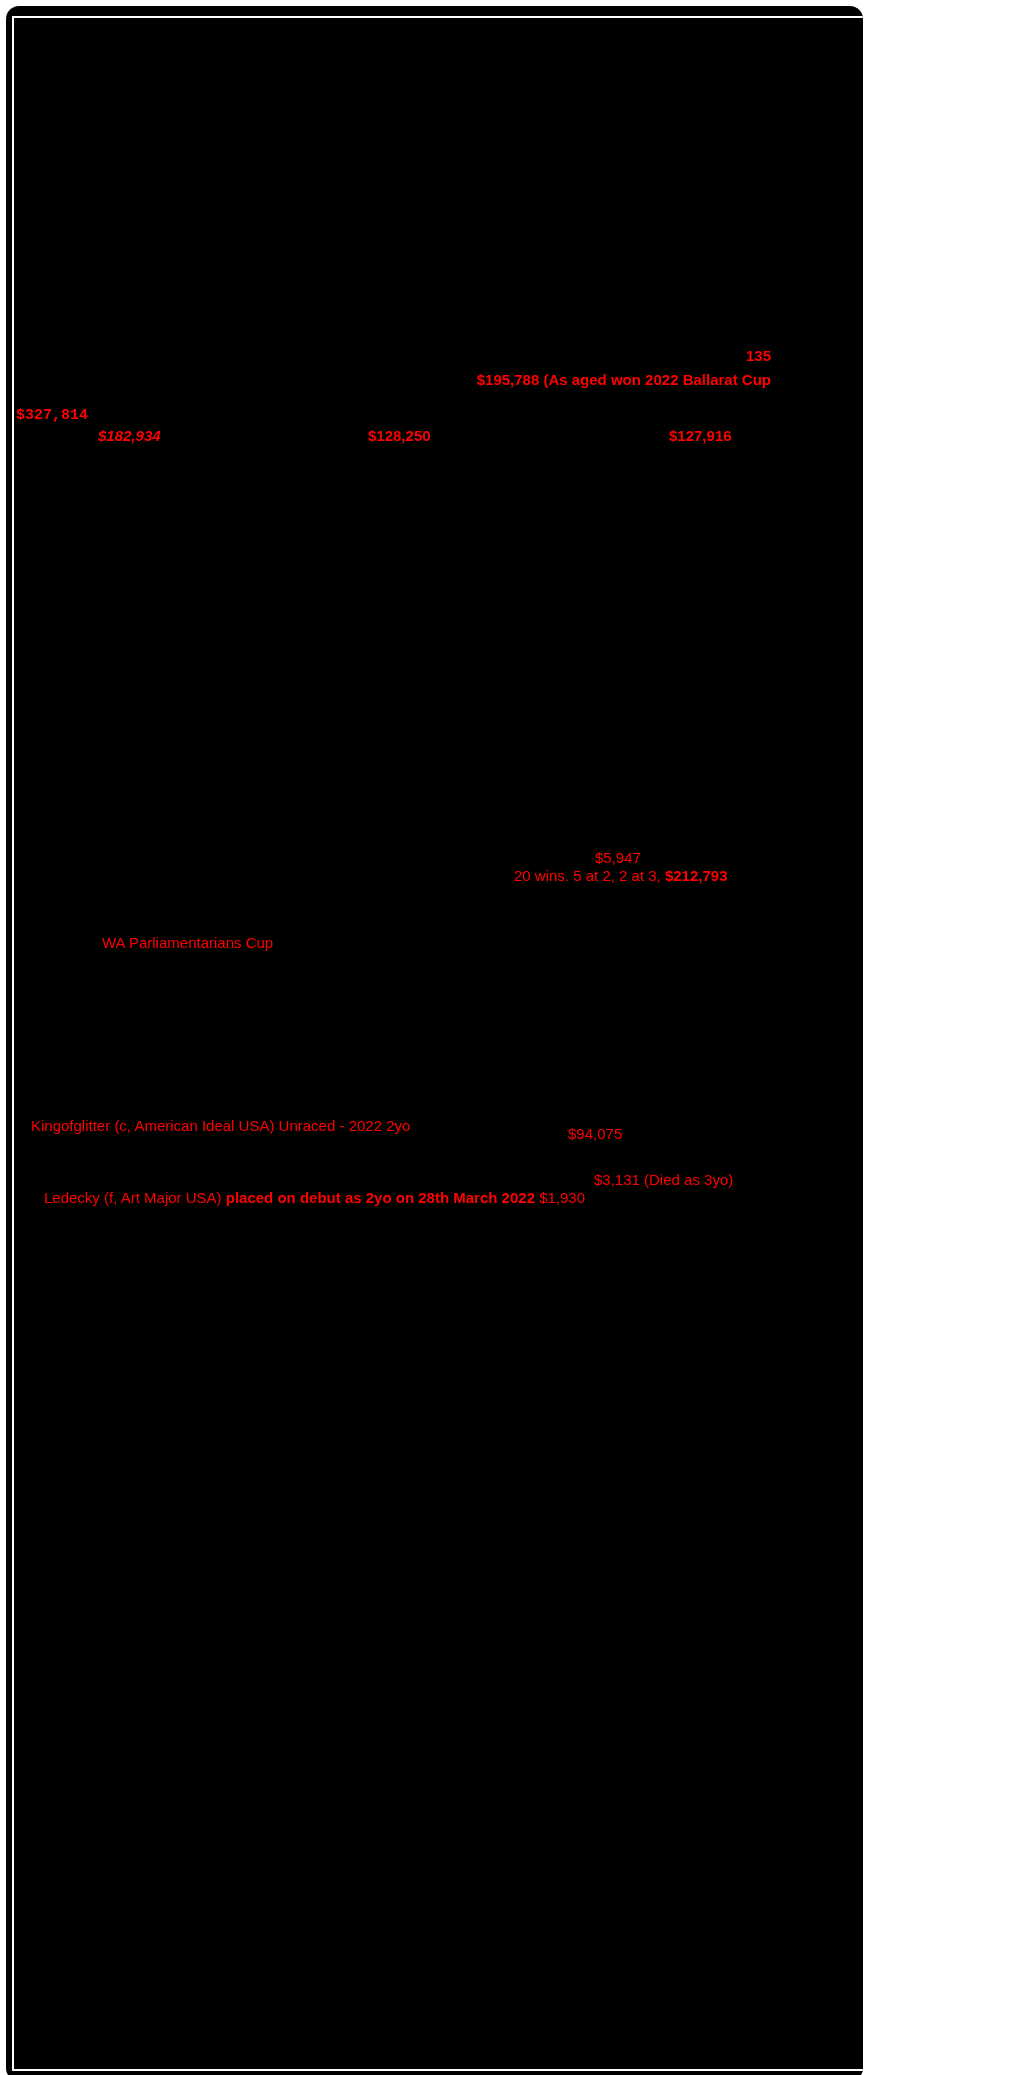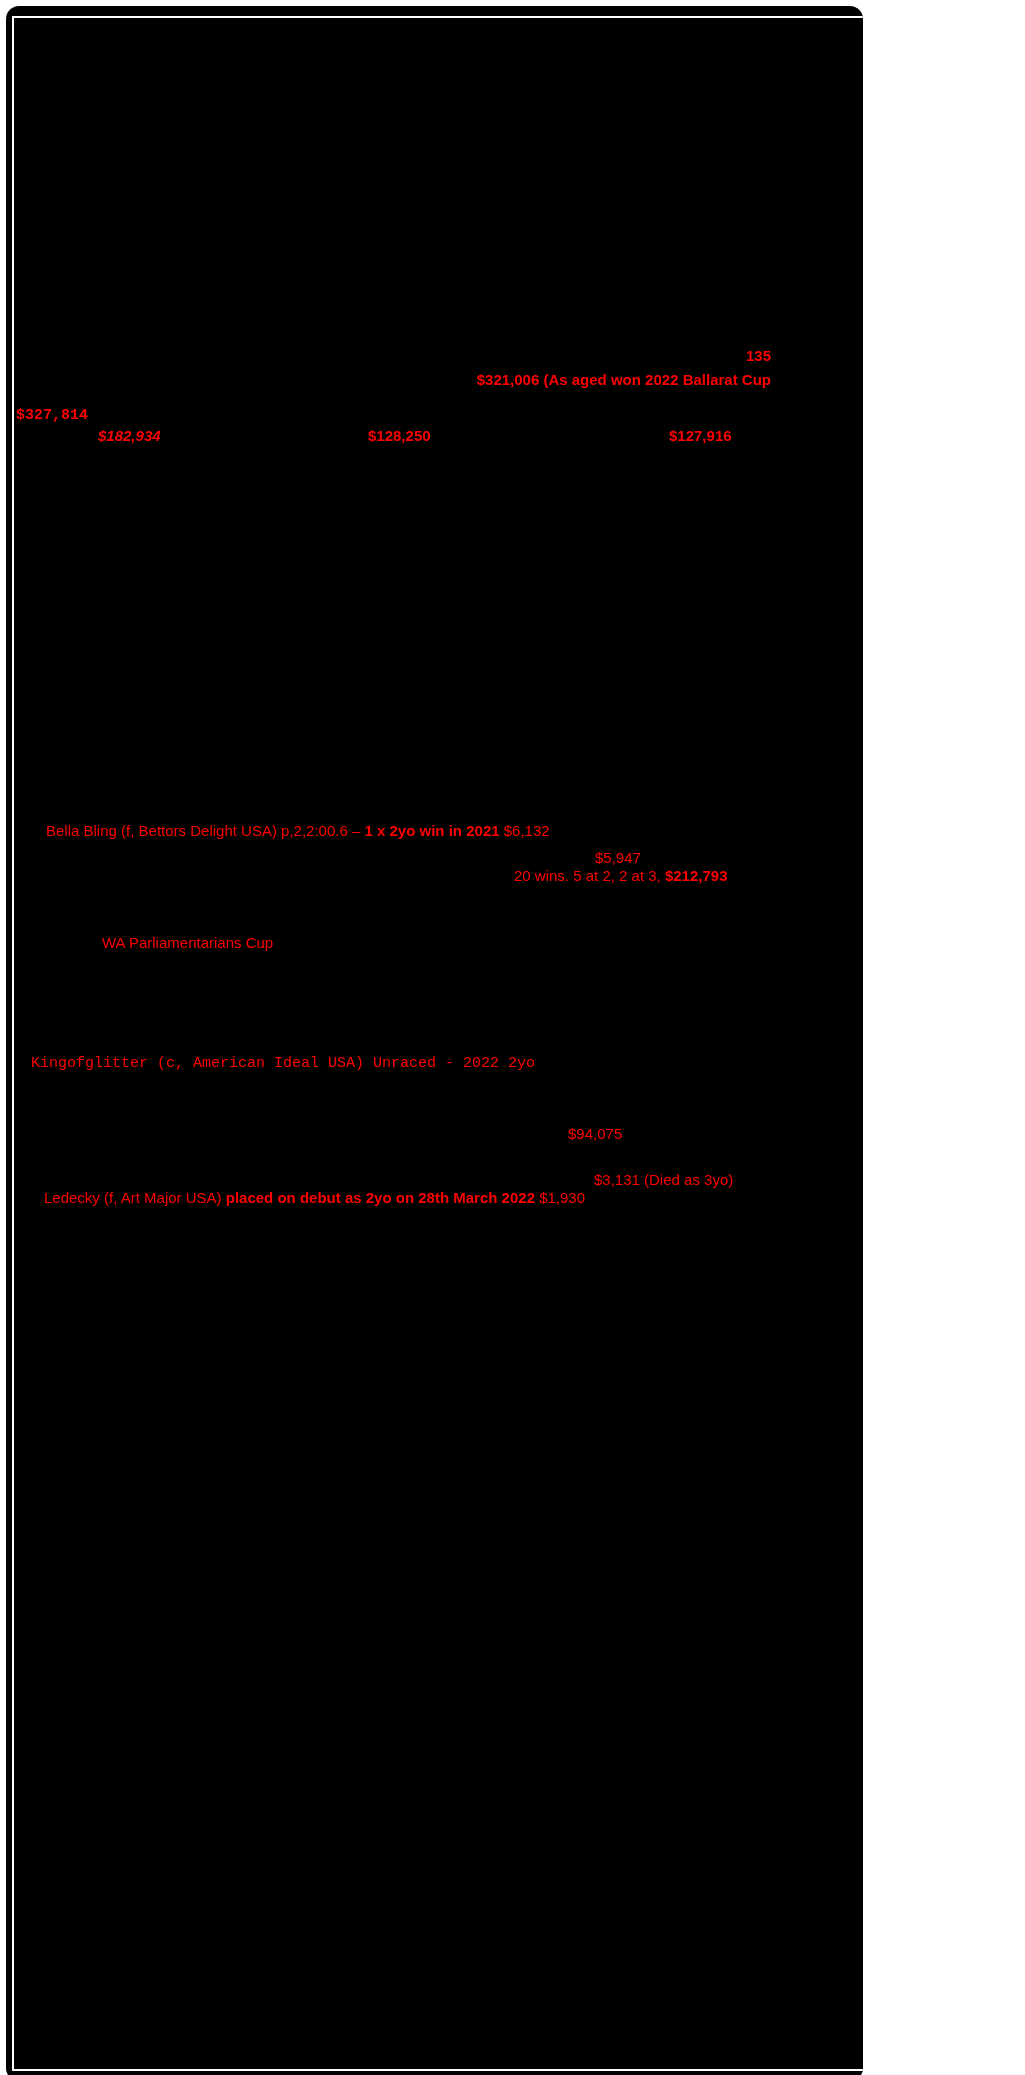--- a/index.html
+++ b/index.html
@@ -45,39 +45,38 @@
   .r { text-align: right; }
 </style>
 </head>
 <body>
 
 <div id="page">
   <div class="frame"></div>
 
   <div class="t b r" style="left:640px; top:341px; width:125px;">135</div>
 
-  <div class="t b r" style="left:300px; top:365px; width:465px;">$321,006 (As aged won 2022 Ballarat Cup</div>
+  <div class="t b r" style="left:300px; top:365px; width:465px;">$195,788 (As aged won 2022 Ballarat Cup</div>
 
 
   <div class="t b" style="left:10px; top:401px;font-family:Liberation Mono, monospace;">$327,814</div>
 
   <div class="t b" style="left:92px; top:421px;font-style:italic;">$182,934</div>
 
   <div class="t b" style="left:362px; top:421px;">$128,250</div>
 
   <div class="t b" style="left:663px; top:421px;">$127,916</div>
 
-  <div class="t" style="left:40px; top:816px;"><span>Bella Bling (f, Bettors Delight USA) p,2,2:00.6 – </span><span class="b">1 x 2yo win in 2021</span><span> $6,132</span></div>
 
   <div class="t" style="left:589px; top:843px;">$5,947</div>
 
   <div class="t" style="left:508px; top:861px;"><span>20 wins. 5 at 2, 2 at 3, </span><span class="b">$212,793</span></div>
 
   <div class="t" style="left:96px; top:928px;">WA Parliamentarians Cup</div>
 
-  <div class="t" style="left:25px; top:1049px;font-family:Liberation Mono, monospace;">Kingofglitter (c, American Ideal USA) Unraced - 2022 2yo</div>
+  <div class="t" style="left:25px; top:1111px;">Kingofglitter (c, American Ideal USA) Unraced - 2022 2yo</div>
 
   <div class="t" style="left:562px; top:1119px;">$94,075</div>
 
   <div class="t" style="left:588px; top:1165px;">$3,131 (Died as 3yo)</div>
 
   <div class="t" style="left:38px; top:1183px;"><span>Ledecky (f, Art Major USA) </span><span class="b">placed on debut as 2yo on 28th March 2022</span><span> $1,930</span></div>
 </div>
 
 </body></html>

